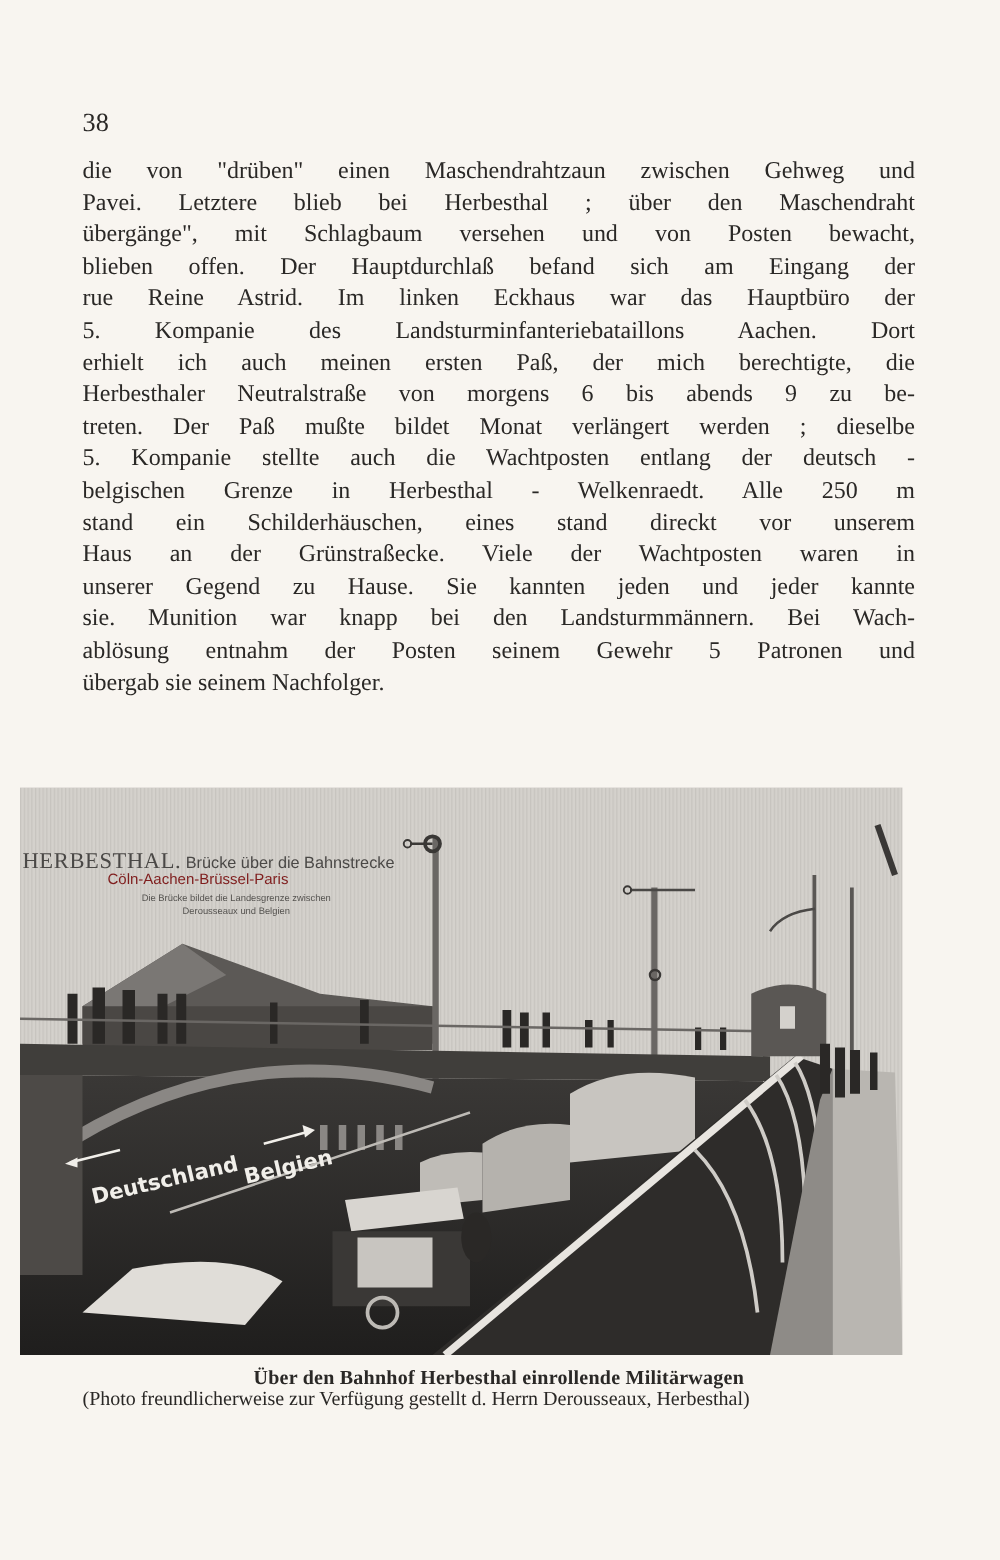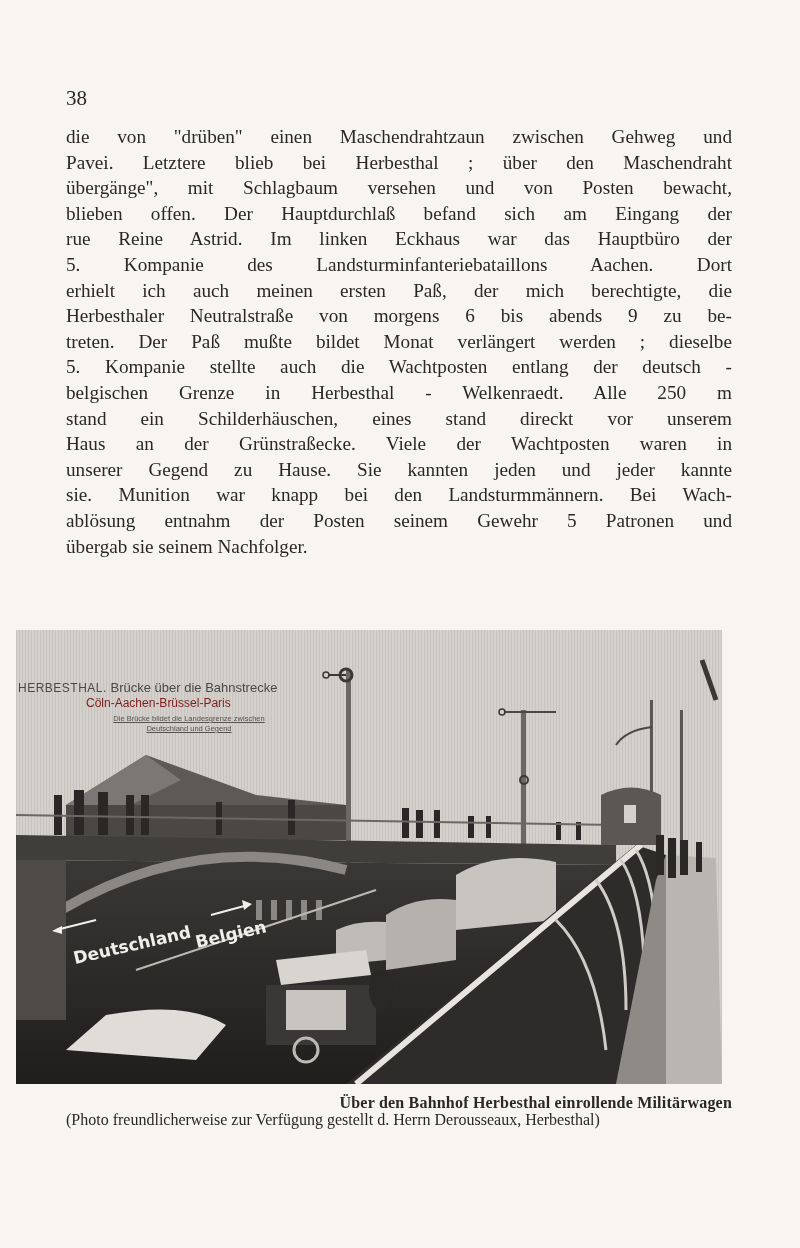--- a/index.html
+++ b/index.html
@@ -34,43 +34,43 @@
     background: #d9d6d1;
     overflow: hidden;
   }
   .photo svg { position: absolute; left: 0; top: 0; }
   .photo-title {
     position: absolute; left: 2px; top: 50px;
     font-family: "Liberation Sans", "DejaVu Sans", sans-serif;
     color: #4a4846; font-size: 13px; line-height: 16px;
     white-space: nowrap;
   }
-  .photo-title .place { font-family: Liberation Sans, sans-serif; font-size: 12px; letter-spacing: 0.5px; }
+  .photo-title .place { font-family: Liberation Serif, serif; font-size: 18px; letter-spacing: 0.5px; }
   .photo-route {
     position: absolute; left: 70px; top: 66px;
     font-family: "Liberation Sans", sans-serif; color: #7f1d1d; font-size: 12px;
     white-space: nowrap;
   }
   .photo-note {
     position: absolute; left: 38px; top: 84px; width: 270px; text-align: center;
-    font-family: "Liberation Sans", sans-serif; color: #555350; font-size: 7.5px; line-height: 10px; text-decoration: underline;
+    font-family: "Liberation Sans", sans-serif; color: #555350; font-size: 7.5px; line-height: 10px;
   }
   .label-de, .label-be {
     position: absolute; color: #f1efea;
     font-family: "DejaVu Sans", sans-serif; font-weight: bold;
     transform-origin: left bottom; white-space: nowrap;
   }
   .label-de { left: 60px; top: 318px; font-size: 17px; transform: rotate(-13deg); }
   .label-be { left: 182px; top: 302px; font-size: 17px; transform: rotate(-13deg); }
   .caption {
     position: absolute; left: 66px; top: 1094px; width: 666px;
     font-size: 16px; line-height: 17px;
   }
   .caption-title {
-    display: block; text-align: right; font-weight: bold; letter-spacing: 0.2px;
+    display: block; text-align: center; font-weight: bold; letter-spacing: 0.2px;
   }
   .caption-credit { display: block; text-align: justify; }
 </style>
 </head>
 <body>
 
 <div class="page-number">38</div>
 
 <div class="body-text">
   <span class="line">die von "drüben" einen Maschendrahtzaun zwischen Gehweg und</span>
@@ -205,21 +205,21 @@
     </g>
   </svg>
 
   <div class="photo-title">
     <span class="place">HERBESTHAL.</span>
     <span>Brücke über die Bahnstrecke</span>
   </div>
   <div class="photo-route">Cöln-Aachen-Brüssel-Paris</div>
   <div class="photo-note">
     <div>Die Brücke bildet die Landesgrenze zwischen</div>
-    <div>Deutschland und Gegend</div>
+    <div>Derousseaux und Belgien</div>
   </div>
   <div class="label-de">Deutschland</div>
   <div class="label-be">Belgien</div>
 </div>
 
 <div class="caption">
   <span class="caption-title">Über den Bahnhof Herbesthal einrollende Militärwagen</span>
   <span class="caption-credit">(Photo freundlicherweise zur Verfügung gestellt d. Herrn Derousseaux, Herbesthal)</span>
 </div>
 

